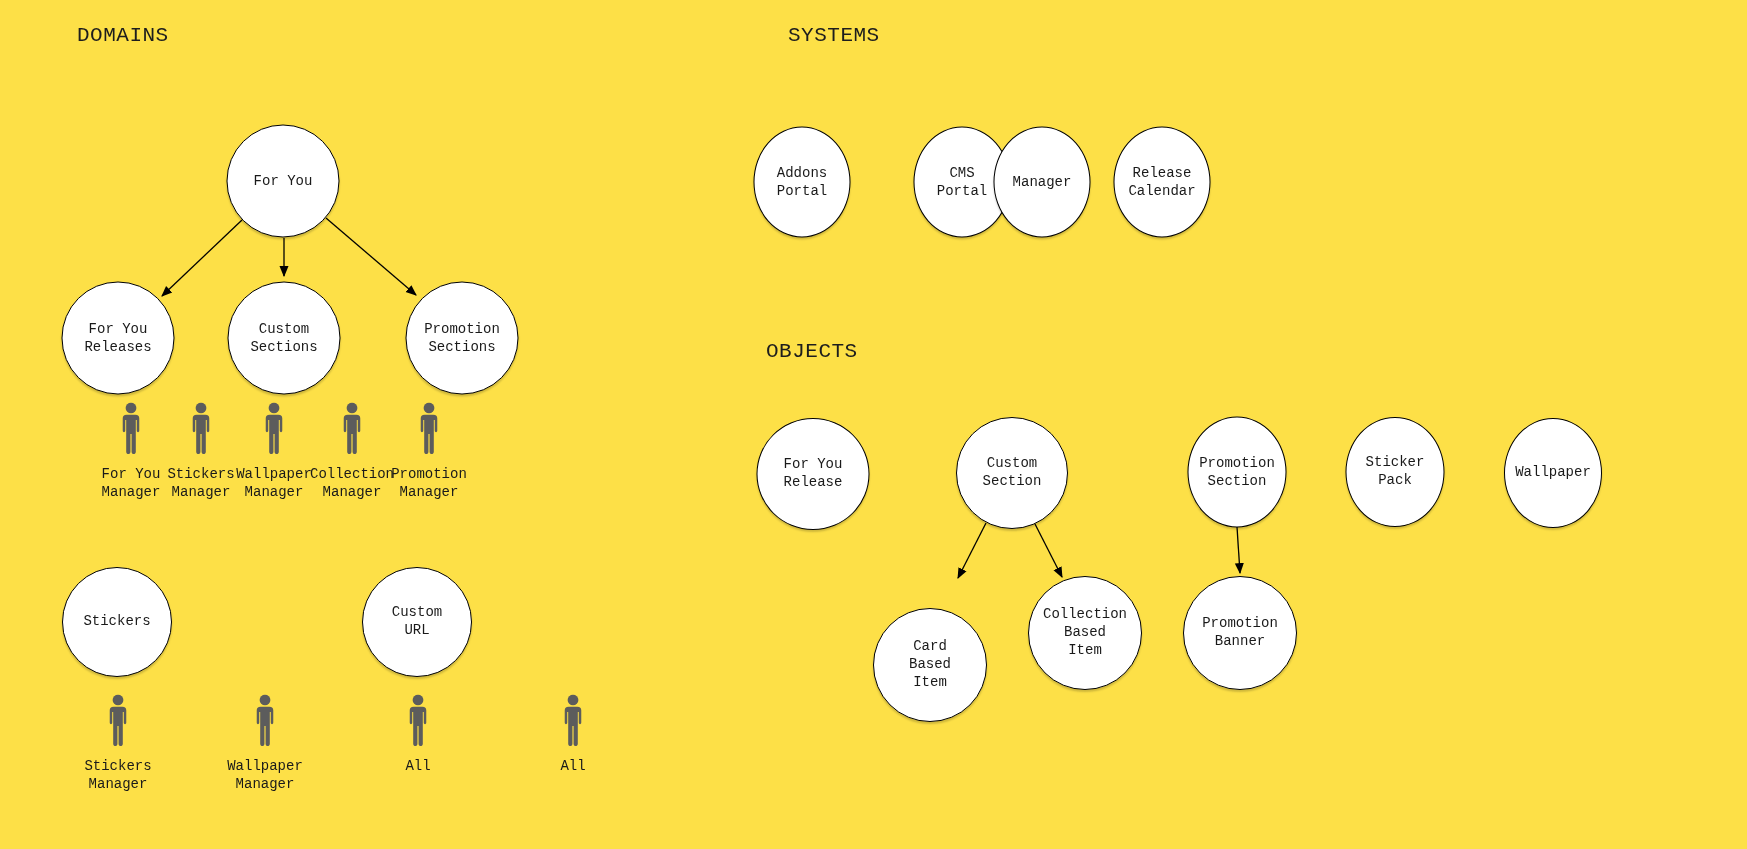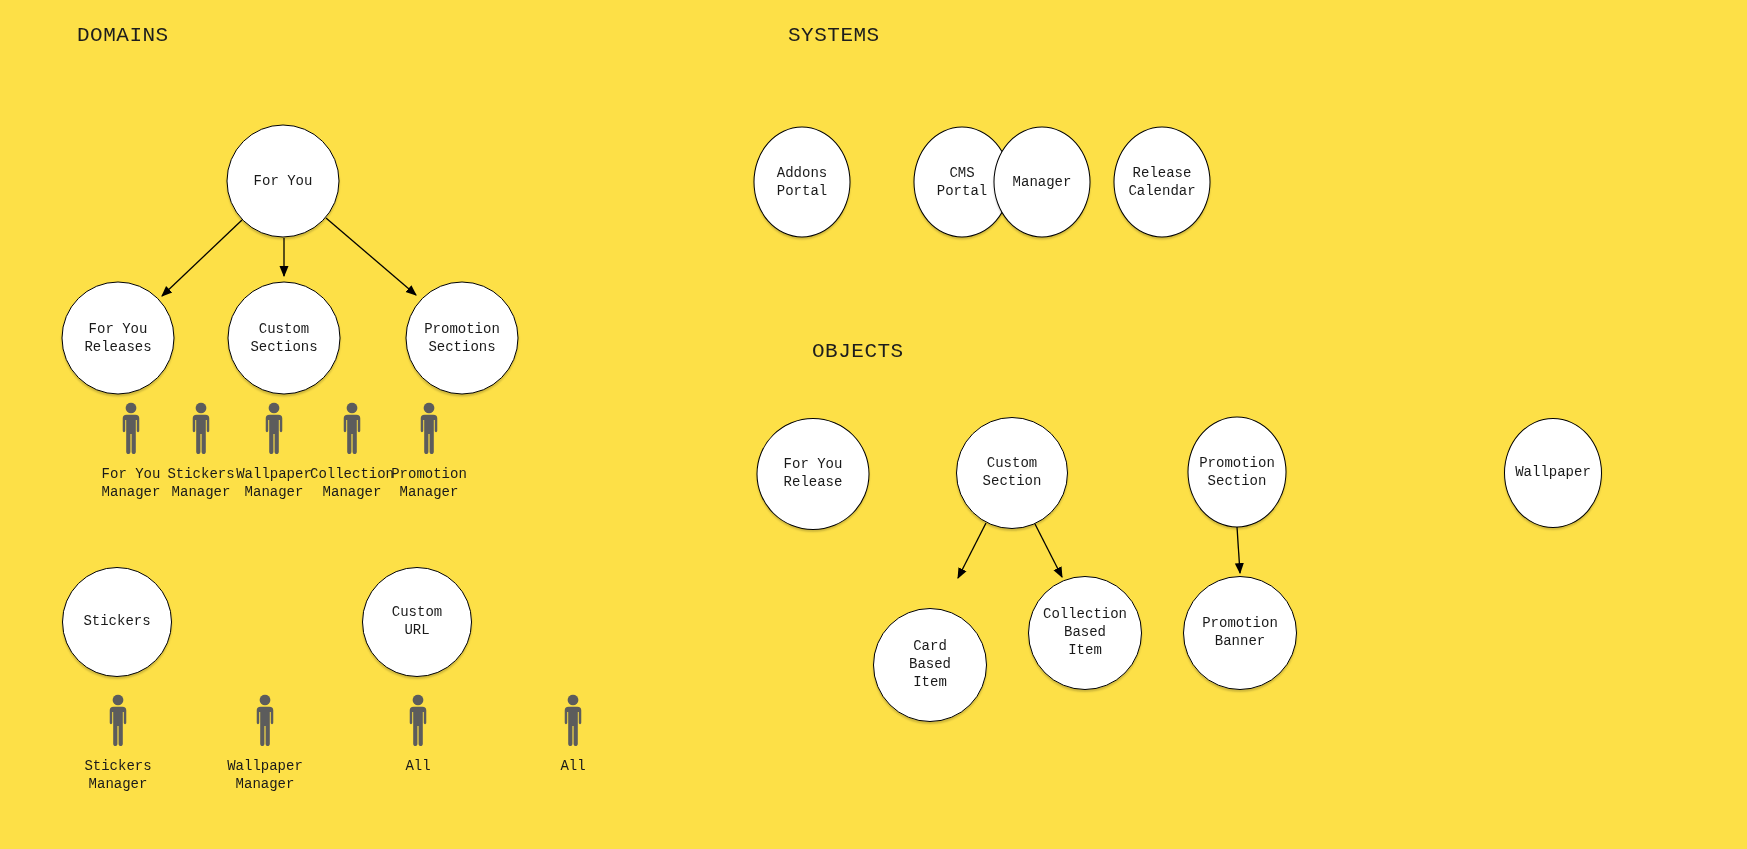--- a/index.html
+++ b/index.html
@@ -84,21 +84,21 @@
       <line x1="284" y1="238" x2="284" y2="276" marker-end="url(#arrow)"></line>
       <line x1="326" y1="218" x2="416" y2="295" marker-end="url(#arrow)"></line>
       <line x1="986" y1="523" x2="958" y2="578" marker-end="url(#arrow)"></line>
       <line x1="1035" y1="524" x2="1062" y2="577" marker-end="url(#arrow)"></line>
       <line x1="1237" y1="527" x2="1240" y2="573" marker-end="url(#arrow)"></line>
     </g>
   </svg>
 
   <div class="sec-title" style="left:77px; top:24px;">DOMAINS</div>
   <div class="sec-title" style="left:788px; top:24px;">SYSTEMS</div>
-  <div class="sec-title" style="left:812px; top:340px;">OBJECTS</div>
+  <div class="sec-title" style="left:766px; top:340px;">OBJECTS</div>
 
   <div class="node" style="left:283px; top:181px; width:113px; height:113px;">For You</div>
   <div class="node" style="left:118px; top:338px; width:113px; height:113px;">For You
 Releases</div>
   <div class="node" style="left:284px; top:338px; width:113px; height:113px;">Custom
 Sections</div>
   <div class="node" style="left:462px; top:338px; width:113px; height:113px;">Promotion
 Sections</div>
   <div class="node" style="left:117px; top:622px; width:110px; height:110px;">Stickers</div>
   <div class="node" style="left:417px; top:622px; width:110px; height:110px;">Custom
@@ -158,20 +158,22 @@
   <div class="node" style="left:1042px; top:182px; width:97px; height:111px;">Manager</div>
   <div class="node" style="left:1162px; top:182px; width:97px; height:111px;">Release
 Calendar</div>
 
   <div class="node" style="left:813px; top:474px; width:113px; height:112px;">For You
 Release</div>
   <div class="node" style="left:1012px; top:473px; width:112px; height:112px;">Custom
 Section</div>
   <div class="node" style="left:1237px; top:472px; width:99px; height:111px;">Promotion
 Section</div>
+  <div class="node" style="left:1395px; top:472px; width:99px; height:110px;">Sticker
+Pack</div>
   <div class="node" style="left:1553px; top:473px; width:98px; height:110px;">Wallpaper</div>
   <div class="node" style="left:930px; top:665px; width:114px; height:114px;">Card
 Based
 Item</div>
   <div class="node" style="left:1085px; top:633px; width:114px; height:114px;">Collection
 Based
 Item</div>
   <div class="node" style="left:1240px; top:633px; width:114px; height:114px;">Promotion
 Banner</div>
 

